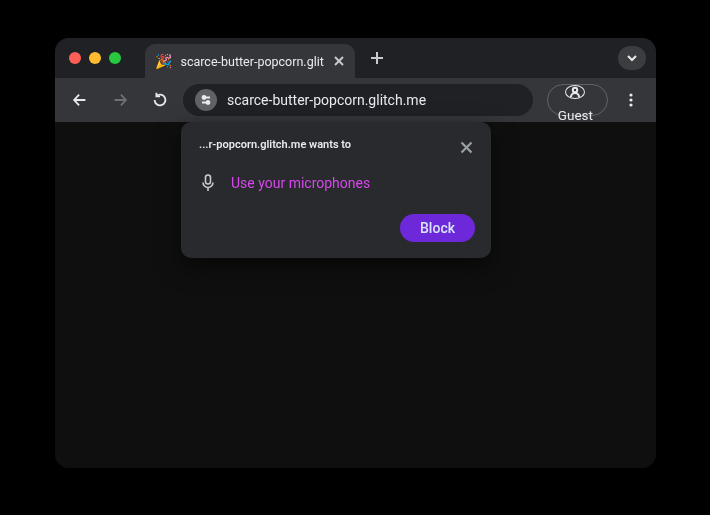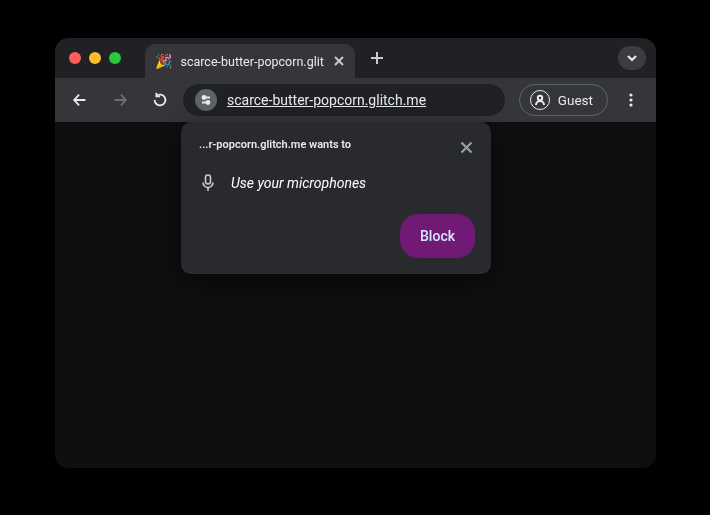--- a/index.html
+++ b/index.html
@@ -80,32 +80,31 @@
     flex: 1;
     height: 32px;
     background: #202124;
     border-radius: 16px;
     display:flex;
     align-items:center;
     padding: 0 12px;
     gap: 10px;
     color: #e8eaed;
     font-size: 14px;
-    text-decoration: underline;
   }
   .tune-chip {
     width: 22px; height: 22px; border-radius: 50%;
     background: #5f6368; display:flex; align-items:center; justify-content:center;
   }
   .tune-chip svg { width:12px; height:12px; stroke:#e8eaed; stroke-width:2; fill:none; }
 
   .guest-chip {
     height: 32px; border-radius: 16px; border:1px solid #5f6368;
     display:flex; align-items:center; gap:8px; padding: 0 14px 0 10px;
-    color:#e8eaed; font-size: 13.5px; margin-left: 8px;
+    color:#e8eaed; font-size: 13.5px; margin-left: 8px; flex-direction: column;
   }
   .guest-chip .avatar { width:20px; height:20px; border-radius:50%; border:1.5px solid #e8eaed; display:flex; align-items:center; justify-content:center;}
   .guest-chip .avatar svg { width:12px; height:12px; stroke:#e8eaed; stroke-width:2; fill:none;}
 
   .menu-btn { width:34px; height:34px; display:flex; align-items:center; justify-content:center; }
   .menu-btn svg { width:16px; height:16px; fill:#e8eaed; }
 
   
   .content { position:relative; width:100%; height: calc(100% - 84px); background:#0f0f10; }
 
@@ -119,27 +118,27 @@
     border-radius: 10px;
     box-shadow: 0 8px 24px rgba(0,0,0,0.55);
     padding: 16px 16px 16px 18px;
     color: #e8eaed;
   }
   .perm-head { display:flex; align-items:flex-start; justify-content:space-between; }
   .perm-title { font-size: 11px; font-weight: 600; line-height:1.3; }
   .perm-close { width:22px; height:22px; display:flex; align-items:center; justify-content:center; margin-top:-2px; margin-right:-2px; }
   .perm-close svg { width:13px; height:13px; stroke:#9aa0a6; stroke-width:2.2; }
 
-  .perm-row { display:flex; align-items:center; gap:14px; margin-top:16px; font-size:14px; color:#ffffff;font-style:italic; }
+  .perm-row { display:flex; align-items:center; gap:14px; margin-top:16px; font-size:14px; color:#d946ef; }
   .perm-row .mic { width:18px; display:flex; justify-content:center; }
   .perm-row .mic svg { width:14px; height:18px; stroke:#c8cacd; stroke-width:1.6; fill:none; }
 
   .perm-actions { display:flex; justify-content:flex-end; gap:12px; margin-top:22px; }
   .pill-btn {
-    height:44px; border-radius:18px; background:#701a75;
+    height:28px; border-radius:18px; background:#6d28d9;
     color:#d7e4fb; font-size:14px; font-weight:500;
     display:flex; align-items:center; padding: 8px 20px;
     border:none; cursor:pointer;
   }
 </style>
 </head>
 <body>
 
 <div class="window">
 

